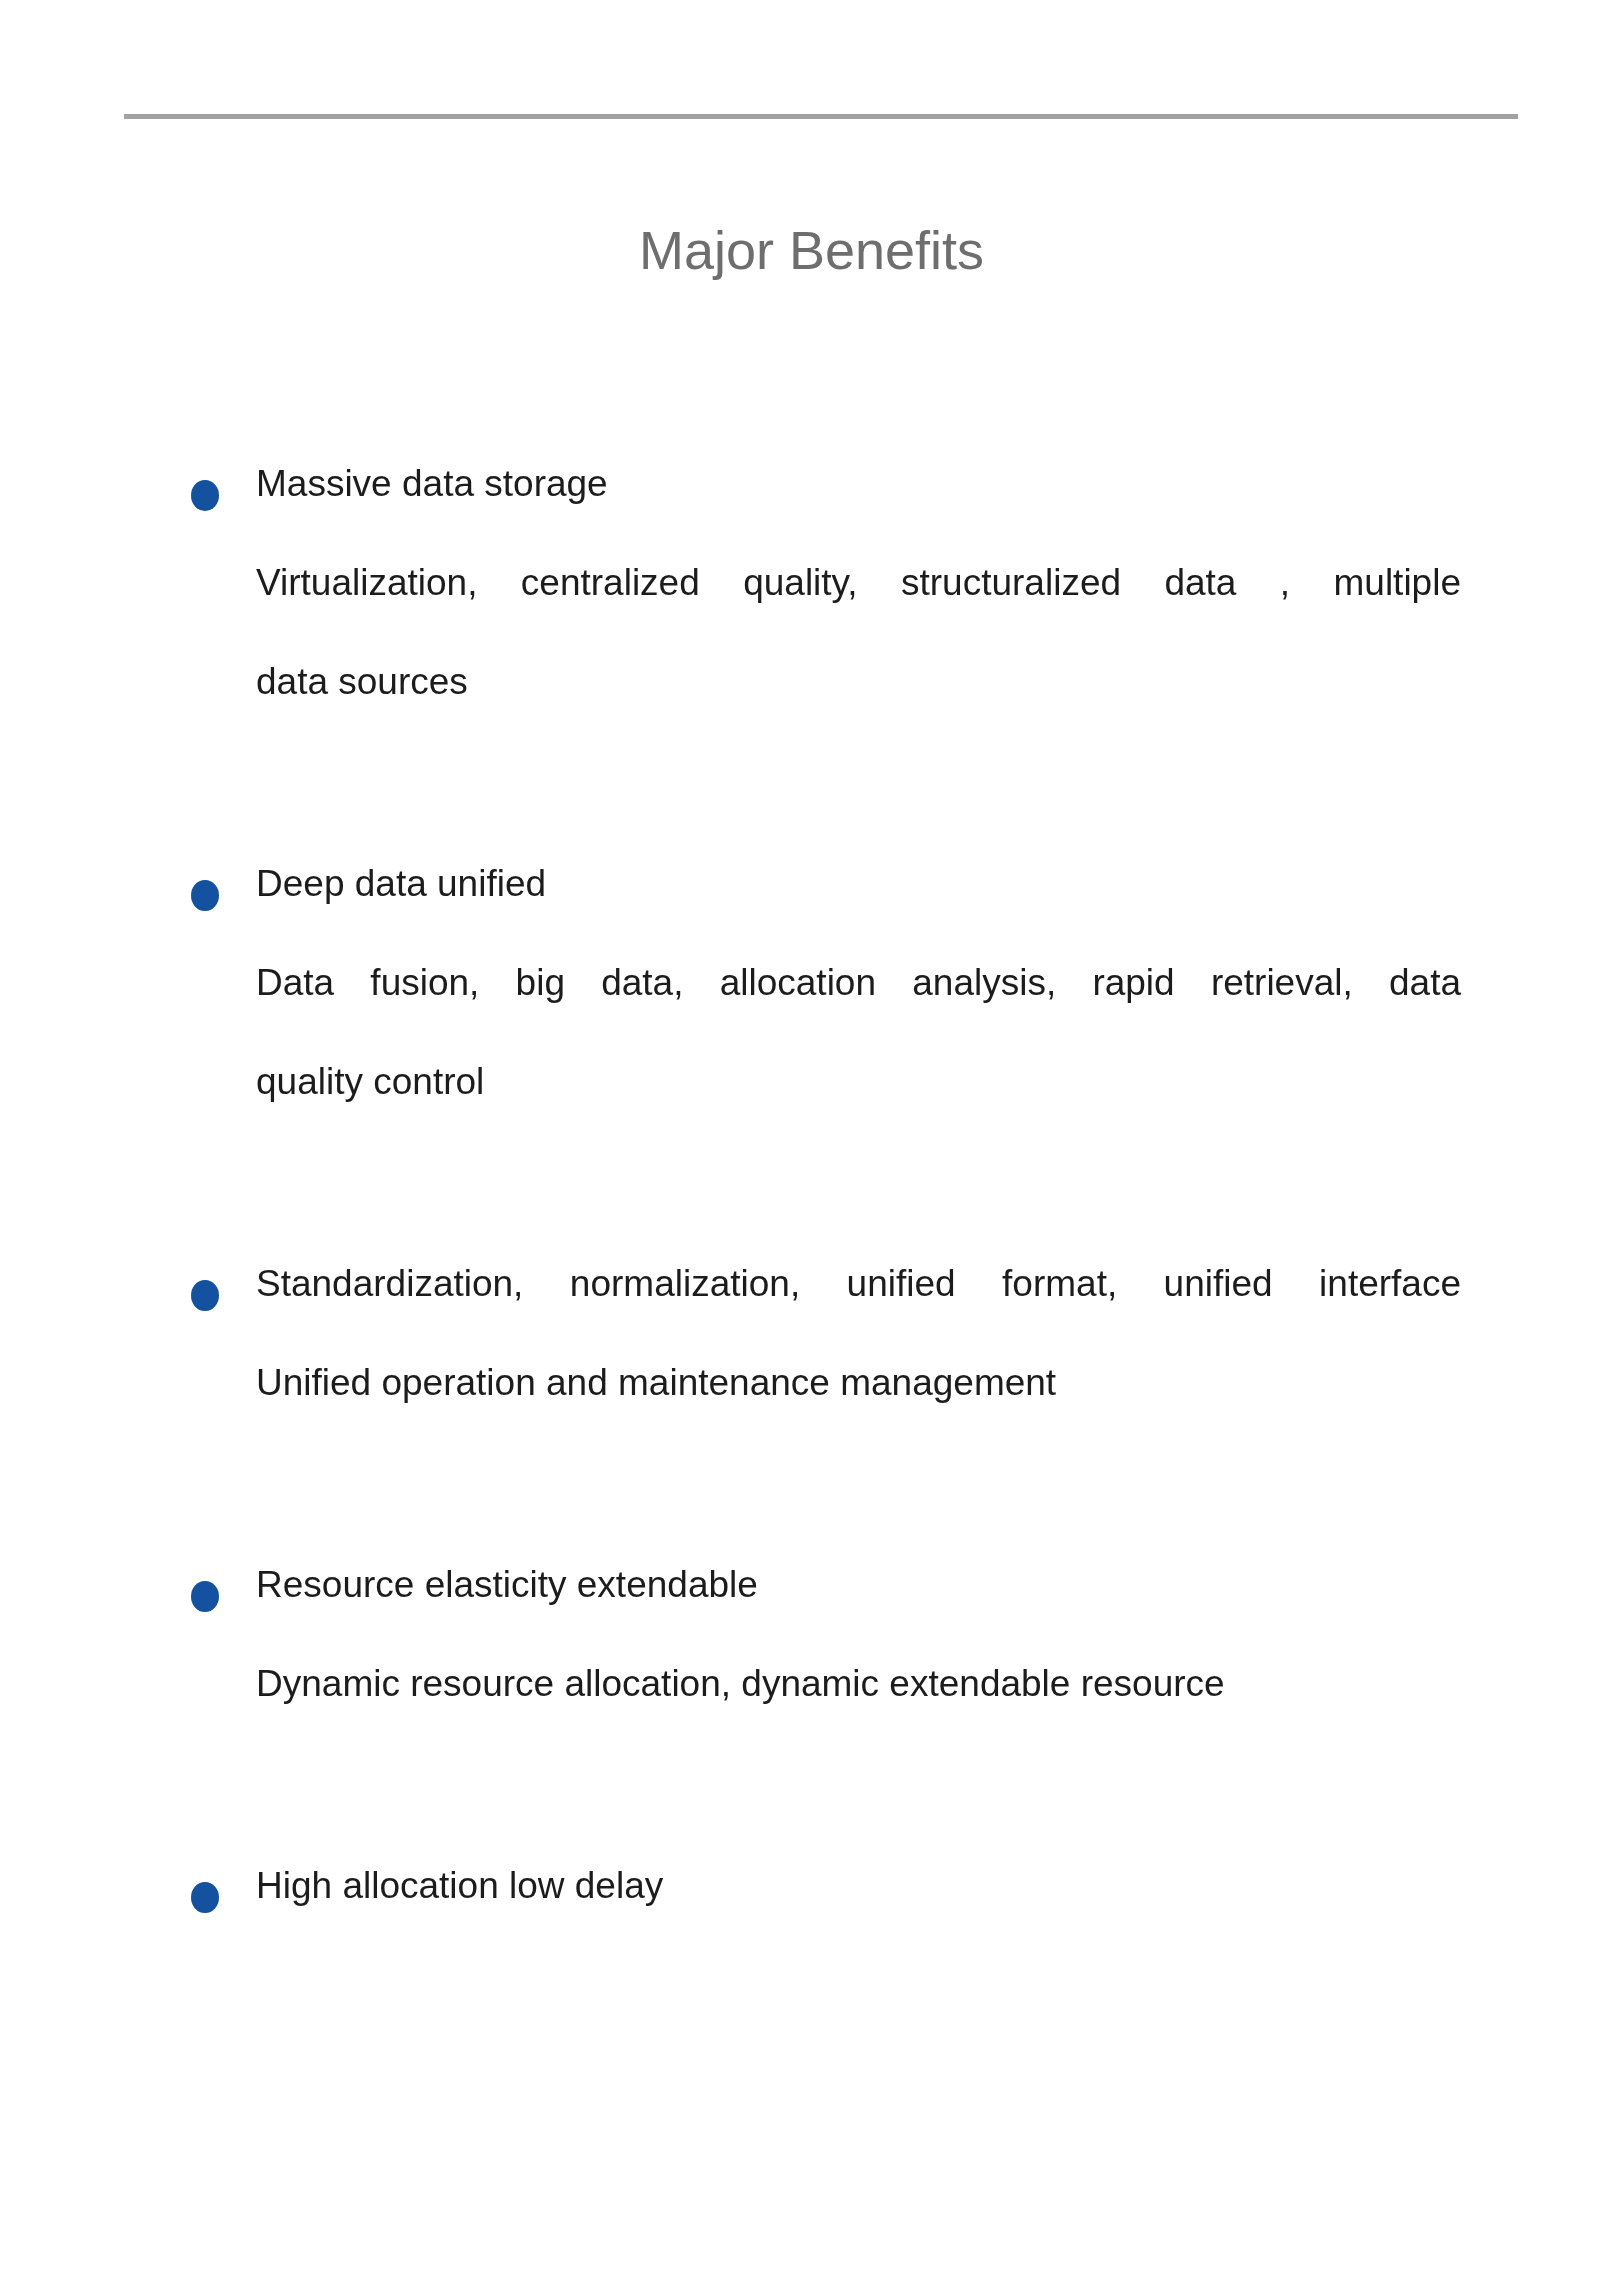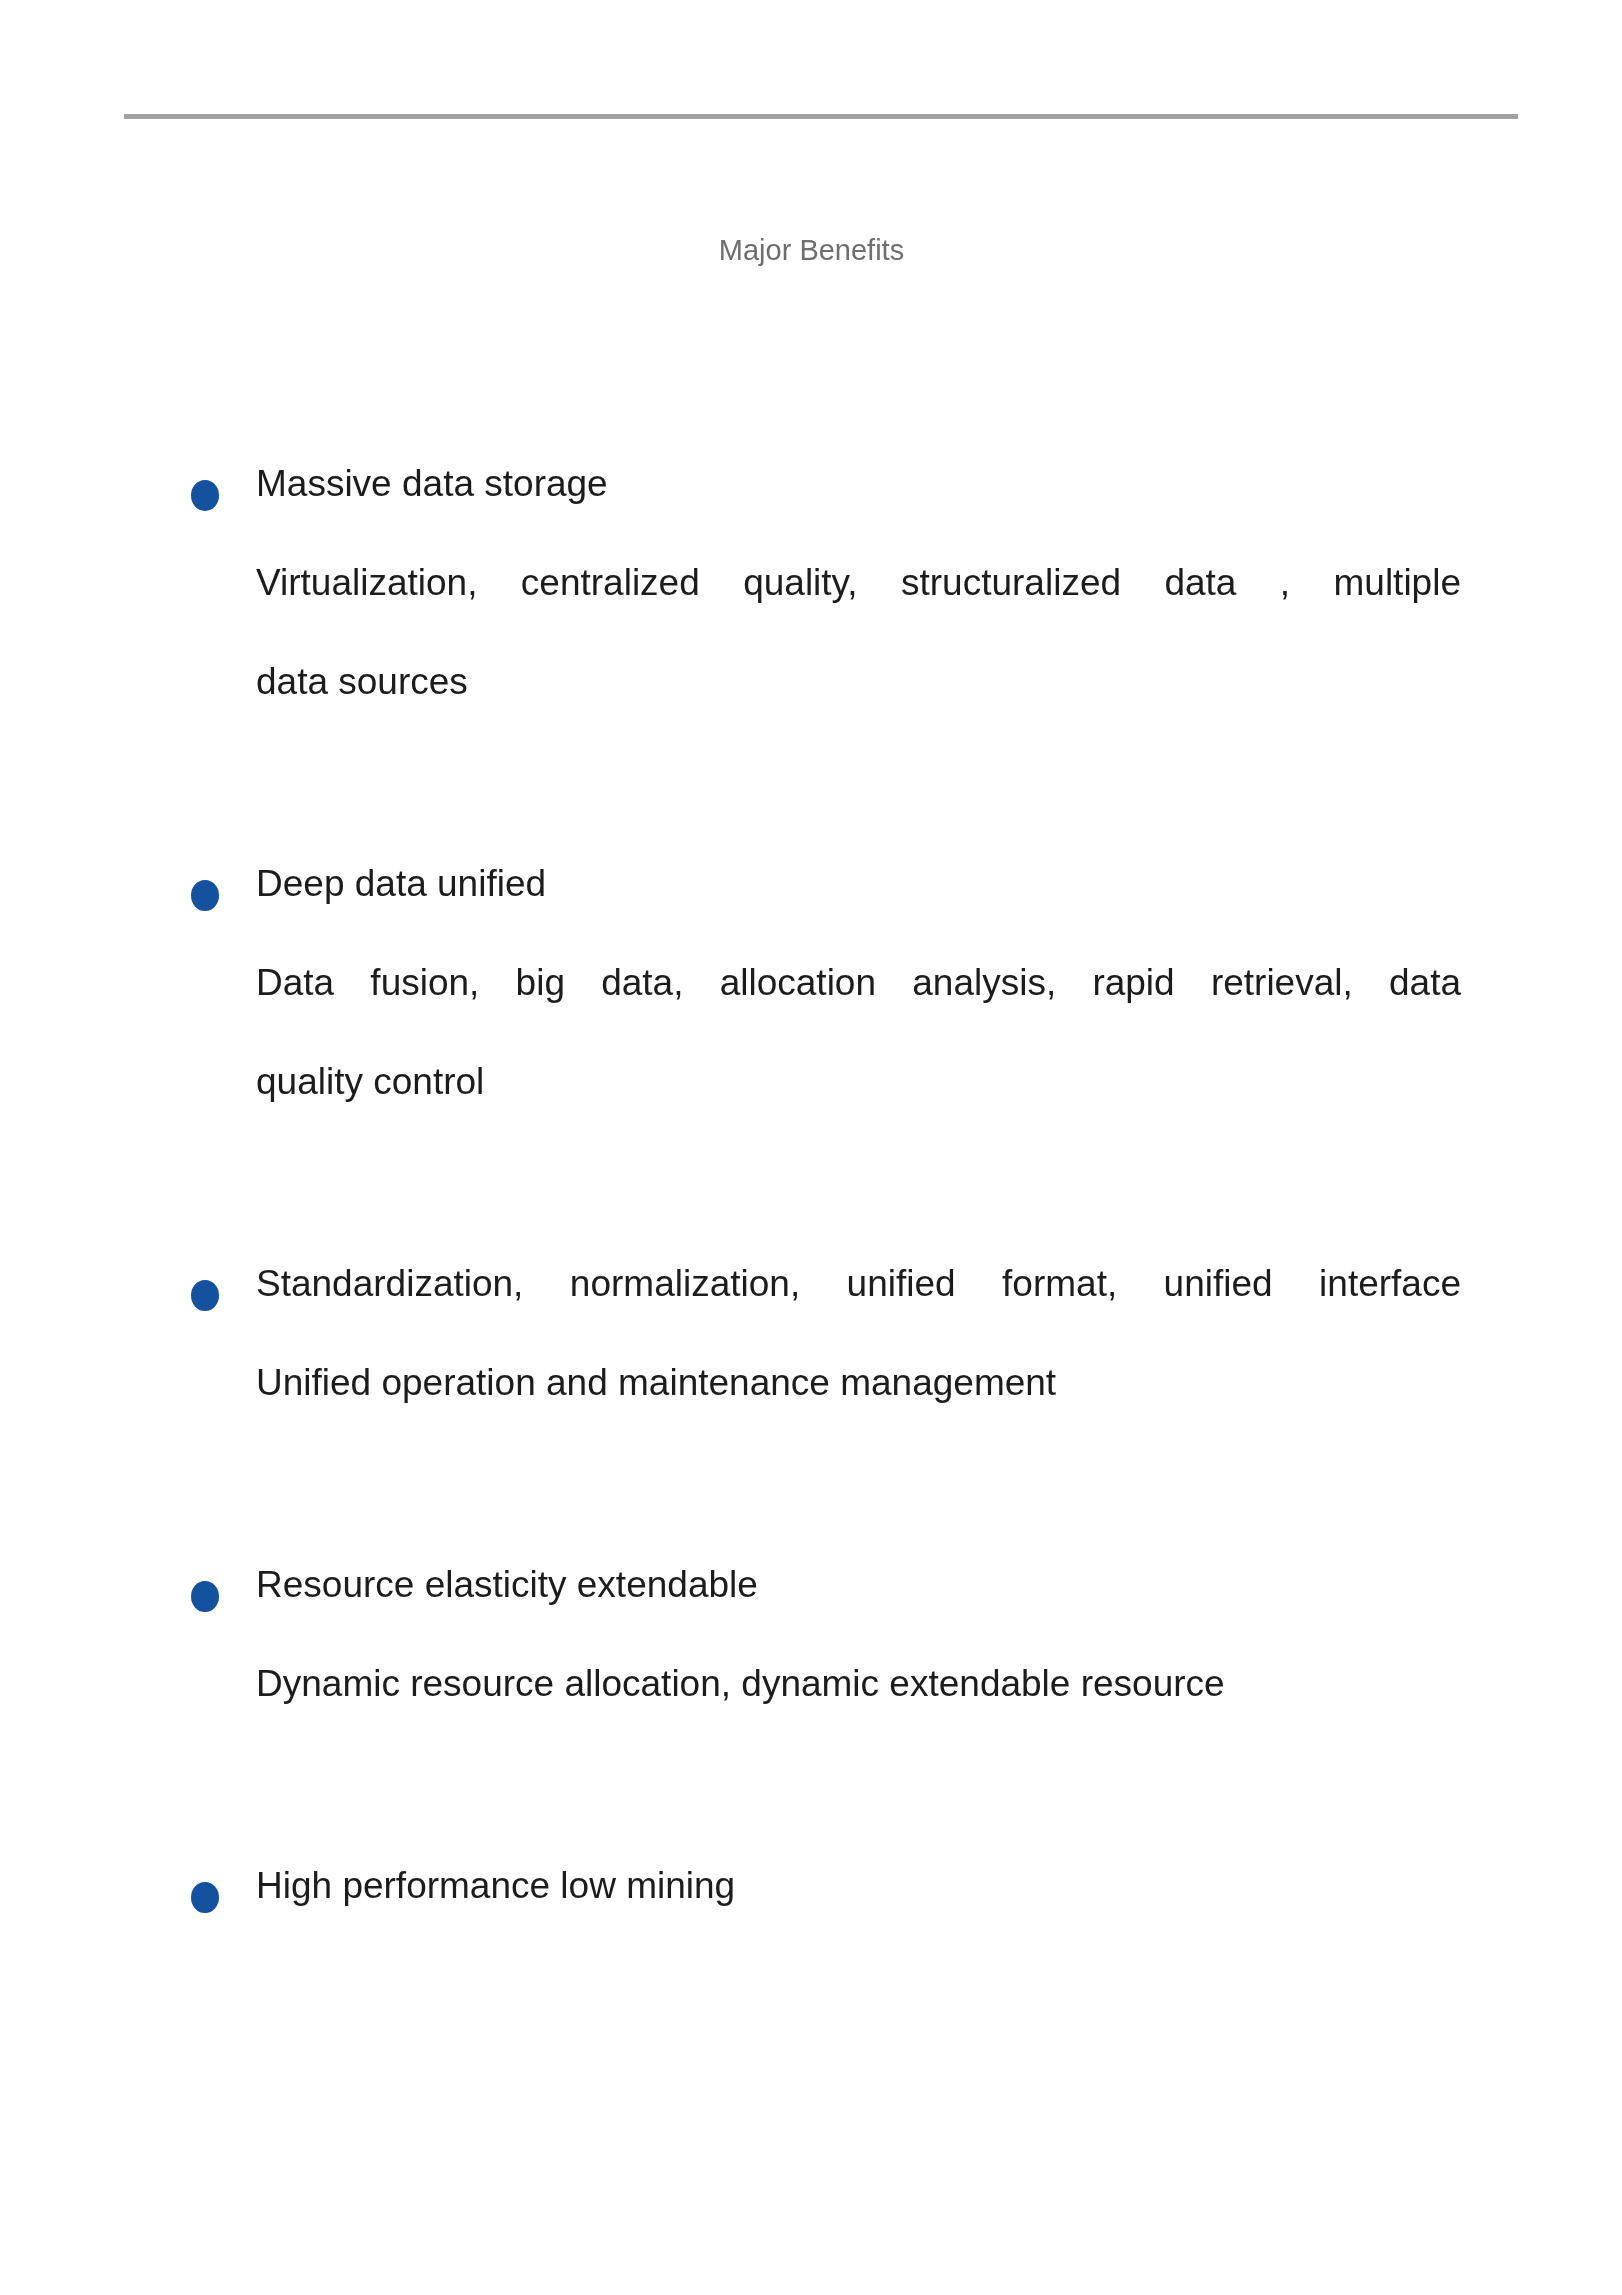--- a/index.html
+++ b/index.html
@@ -18,21 +18,21 @@
     width: 1394px;
     height: 4.6px;
     background: #a2a2a2;
   }
   .title {
     position: absolute;
     left: 0;
     top: 225px;
     width: 100%;
     text-align: center;
-    font-size: 29px;
+    font-size: 54px;
     line-height: 50px;
     color: #6e6e6e;
     font-weight: 400;
   }
   .content {
     position: absolute;
     left: 256px;
     top: 434px;
     width: 1205px;
     font-size: 37px;
@@ -84,17 +84,17 @@
         <div class="line justify">Standardization, normalization, unified format, unified interface</div>
         <div class="line">Unified operation and maintenance management</div>
       </div>
       <div class="item">
         <span class="bullet" style="background: rgb(20, 81, 158);"></span>
         <div class="heading">Resource elasticity extendable</div>
         <div class="line">Dynamic resource allocation, dynamic extendable resource</div>
       </div>
       <div class="item">
         <span class="bullet" style="background: rgb(20, 81, 158);"></span>
-        <div class="heading">High performance low mining</div>
+        <div class="heading">High allocation low delay</div>
       </div>
     </div>
 </div>
 
 
 </body></html>

